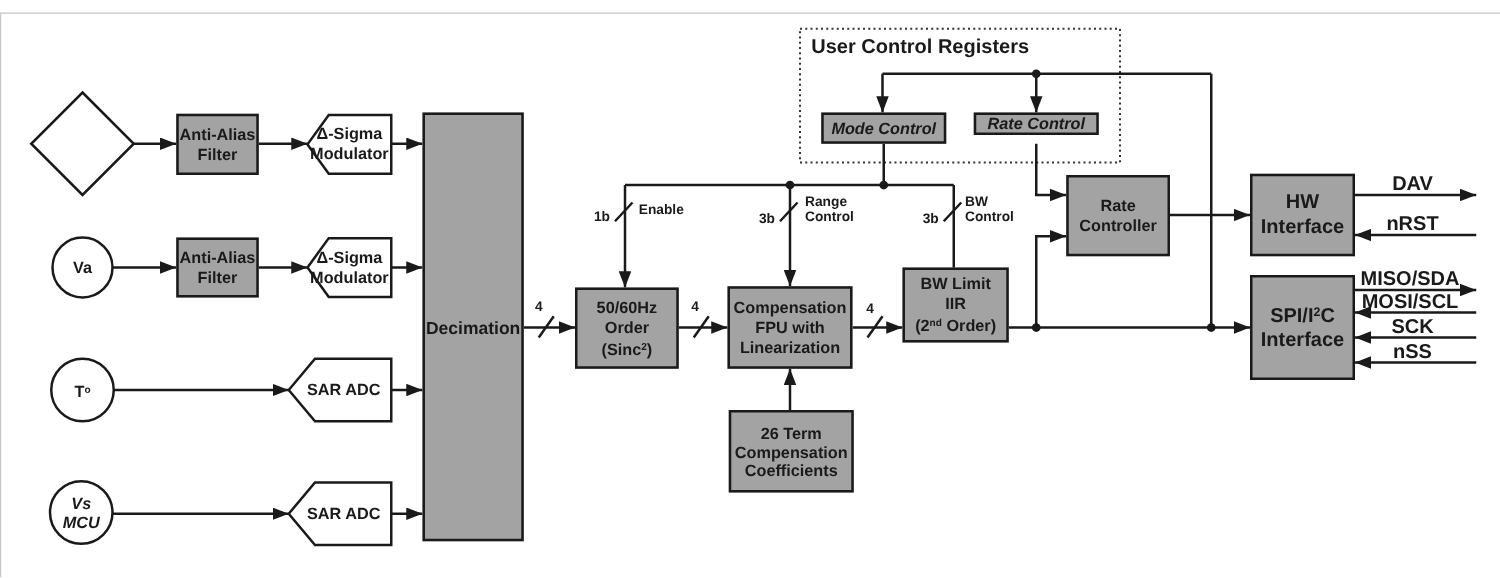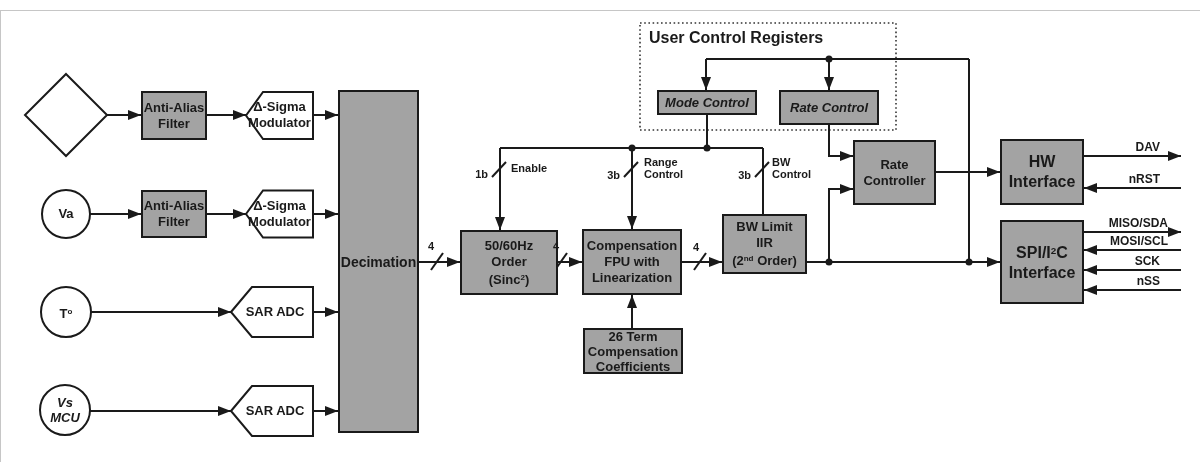--- a/index.html
+++ b/index.html
@@ -13,21 +13,21 @@
     position:absolute; box-sizing:border-box; border:2px solid #1a1a1a; background:#a3a3a3;
     display:flex; flex-direction:column; align-items:center; justify-content:center;
     text-align:center; font-size:13px; line-height:16px; z-index:2;
   }
   .box.big{font-size:16px; line-height:20px;}
   .box.small-box{font-size:13px; line-height:14px;font-style:italic;}
   .lbl{position:absolute; text-align:center; z-index:3; font-size:13px; line-height:16px;}
   .lbl.two{line-height:15px;}
   .ann{position:absolute; z-index:3; font-size:11px; line-height:12px; text-align:left;}
   .ann.right{text-align:right;}
-  .sig{position:absolute; z-index:3; font-size:12px; line-height:13px; text-align:right;}
+  .sig{position:absolute; z-index:3; font-size:16px; line-height:13px; text-align:center;}
   .regtitle{position:absolute; z-index:3; font-size:16px; line-height:15px; text-align:left;}
   .sup{font-size:0.62em; vertical-align:0.45em;}
   .line3{white-space:nowrap;}
 </style>
 </head>
 <body>
 
 <div class="canvas">
 
   <svg class="layer" width="1200" height="462" viewBox="0 0 1200 462">
@@ -144,44 +144,44 @@
     <div>Anti-Alias</div>
     <div>Filter</div>
   </div>
   <div class="box" style="left:141px;top:190px;width:66px;height:48px;">
     <div>Anti-Alias</div>
     <div>Filter</div>
   </div>
   <div class="box" style="left:338px;top:90px;width:81px;height:343px;font-size:14px;">
     <div>Decimation</div>
   </div>
-  <div class="box" style="left:460px;top:230px;width:98px;height:65px;align-items:center;">
+  <div class="box" style="left:460px;top:230px;width:83px;height:65px;align-items:center;">
     <div>50/60Hz</div>
     <div>Order</div>
     <div class="line3"><span>(Sinc</span><span class="sup">2</span><span>)</span></div>
   </div>
   <div class="box" style="left:582px;top:229px;width:100px;height:66px;">
     <div>Compensation</div>
     <div>FPU with</div>
     <div>Linearization</div>
   </div>
   <div class="box" style="left:722px;top:214px;width:85px;height:60px;">
     <div>BW Limit</div>
     <div>IIR</div>
     <div class="line3"><span>(2</span><span class="sup">nd</span><span> Order)</span></div>
   </div>
-  <div class="box" style="left:583px;top:328px;width:100px;height:46px;line-height:15px;">
+  <div class="box" style="left:583px;top:328px;width:100px;height:66px;line-height:15px;">
     <div>26 Term</div>
     <div>Compensation</div>
     <div>Coefficients</div>
   </div>
   <div class="box small-box" style="left:657px;top:90px;width:100px;height:25px;">
     <div>Mode Control</div>
   </div>
-  <div class="box small-box" style="left:779px;top:90px;width:100px;height:35px;">
+  <div class="box small-box" style="left:779px;top:90px;width:100px;height:18px;">
     <div>Rate Control</div>
   </div>
   <div class="box" style="left:853px;top:140px;width:83px;height:65px;">
     <div>Rate</div>
     <div>Controller</div>
   </div>
   <div class="box big" style="left:1000px;top:139px;width:84px;height:66px;">
     <div>HW</div>
     <div>Interface</div>
   </div>

